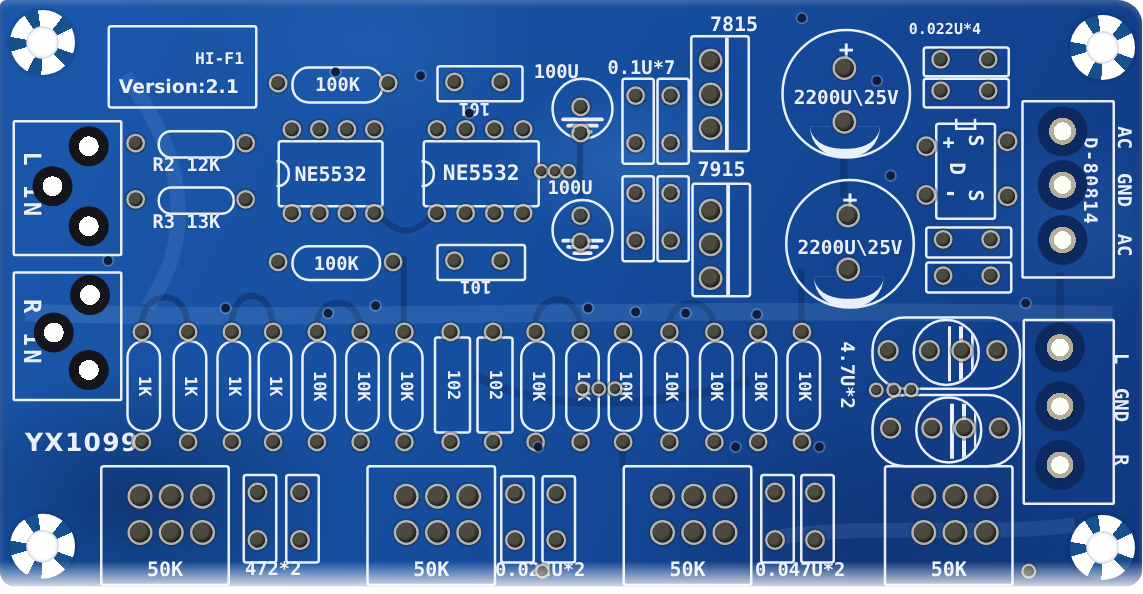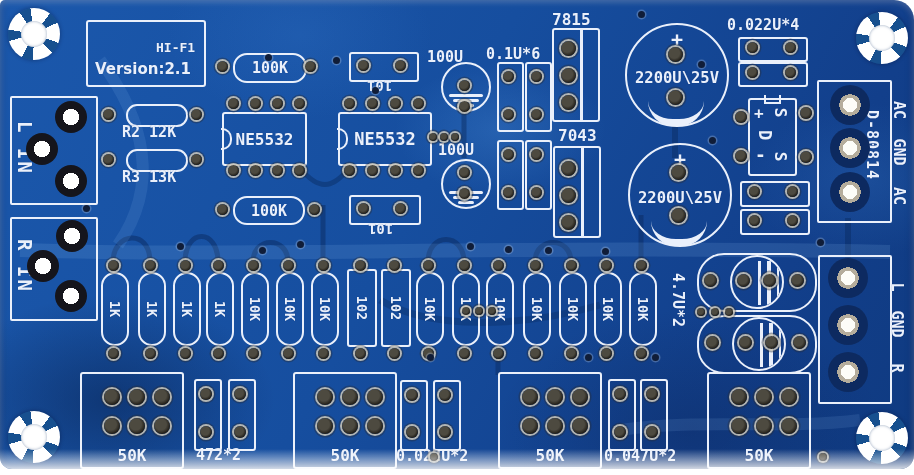--- a/index.html
+++ b/index.html
@@ -125,47 +125,47 @@
         <i class="l2"></i>
         <i class="l3"></i>
   </div>
   <span class="silk" style="left:438px;top:141px;font-size:15px;">100U</span>
   <div class="circle c100u" style="left:441px;top:159px;width:46px;height:46px;">
     <i class="l1"></i>
         <i class="l2"></i>
         <i class="l3"></i>
   </div>
 
-  <span class="silk" style="left:486px;top:45px;font-size:15px;">0.1U*6</span>
+  <span class="silk" style="left:486px;top:45px;font-size:15px;">0.1U*7</span>
   <div class="box" style="left:497px;top:62px;width:23px;height:66px;"></div>
   <div class="box" style="left:525px;top:62px;width:23px;height:66px;"></div>
   <div class="box" style="left:497px;top:140px;width:23px;height:66px;"></div>
   <div class="box" style="left:525px;top:140px;width:23px;height:66px;"></div>
 
-  <span class="silk" style="left:552px;top:10px;font-size:16px;">7815</span>
+  <span class="silk" style="left:568px;top:10px;font-size:16px;">7815</span>
   <div class="box" style="left:552px;top:28px;width:44px;height:90px;">
     <i class="abs" style="left:26px;top:0;width:2.5px;height:100%;background:var(--silk);"></i>
   </div>
-  <span class="silk" style="left:558px;top:126px;font-size:16px;">7043</span>
+  <span class="silk" style="left:558px;top:126px;font-size:16px;">7915</span>
   <div class="box" style="left:553px;top:146px;width:44px;height:88px;">
     <i class="abs" style="left:26px;top:0;width:2.5px;height:100%;background:var(--silk);"></i>
   </div>
 
   <div class="circle" style="left:625px;top:23px;width:100px;height:100px;">
     <span class="silk" style="left:44px;top:2px;font-size:20px;">+</span>
     <span class="silk" style="left:50%;top:44px;transform:translateX(-50%);font-size:15.5px;">2200U\25V</span>
     <div class="minus-arc" style="left:21px;top:76px;"></div>
   </div>
   <div class="circle" style="left:628px;top:143px;width:100px;height:100px;">
     <span class="silk" style="left:44px;top:2px;font-size:20px;">+</span>
     <span class="silk" style="left:50%;top:44px;transform:translateX(-50%);font-size:15.5px;">2200U\25V</span>
     <div class="minus-arc" style="left:21px;top:76px;"></div>
   </div>
 
-  <span class="silk" style="left:727px;top:16px;font-size:15px;">0.022U*4</span>
+  <span class="silk" style="left:727px;top:16px;font-size:12px;">0.022U*4</span>
   <div class="box" style="left:738px;top:37px;width:66px;height:21px;"></div>
   <div class="box" style="left:738px;top:62px;width:66px;height:21px;"></div>
   <div class="box" style="left:740px;top:181px;width:66px;height:22px;"></div>
   <div class="box" style="left:740px;top:209px;width:66px;height:22px;"></div>
 
   <div class="box" style="left:748px;top:98px;width:45px;height:74px;">
     <i class="abs" style="left:14px;top:-5px;width:13px;height:7px;border:2.5px solid var(--silk);border-top:none;background:transparent;"></i>
     <span class="silk" style="left:4px;top:4px;font-size:16px;">+</span>
     <span class="silk" style="left:26px;top:3px;font-size:16px;transform:rotate(90deg);">S</span>
     <span class="silk" style="left:10px;top:25px;font-size:17px;transform:rotate(90deg);">D</span>
@@ -187,20 +187,21 @@
   <span class="vtext" style="left:678px;top:300px;font-size:15px;">4.7U*2</span>
   <div class="stadium" style="left:697px;top:253px;width:116px;height:55px;border-radius:27px;"></div>
   <div class="circle hatchcap" style="left:730px;top:255px;width:50px;height:50px;">
         <i class="hatch"></i>
       </div>
   <div class="stadium" style="left:697px;top:315px;width:116px;height:55px;border-radius:27px;"></div>
   <div class="circle hatchcap" style="left:732px;top:317px;width:50px;height:50px;">
         <i class="hatch"></i>
       </div>
 
+  <span class="silk" style="left:20px;top:342px;font-size:20px;font-family:'DejaVu Sans',sans-serif;letter-spacing:1px;">YX1099</span>
 
   <span class="silk" style="left:196px;top:446px;font-size:15px;">472*2</span>
   <span class="silk" style="left:396px;top:447px;font-size:15px;">0.022U*2</span>
   <span class="silk" style="left:604px;top:447px;font-size:15px;">0.047U*2</span>
 
   <div class="stadium" style="left: 101px; top: 272px; width: 24px; height: 70px;">
         <span class="vlabel" style="font-size: 13.5px;">1K</span>
       </div>
       <div class="pad" style="left: 107.5px; top: 259.5px; width: 11px; height: 11px;"></div>
       <div class="pad" style="left: 107.5px; top: 347.5px; width: 11px; height: 11px;"></div>

